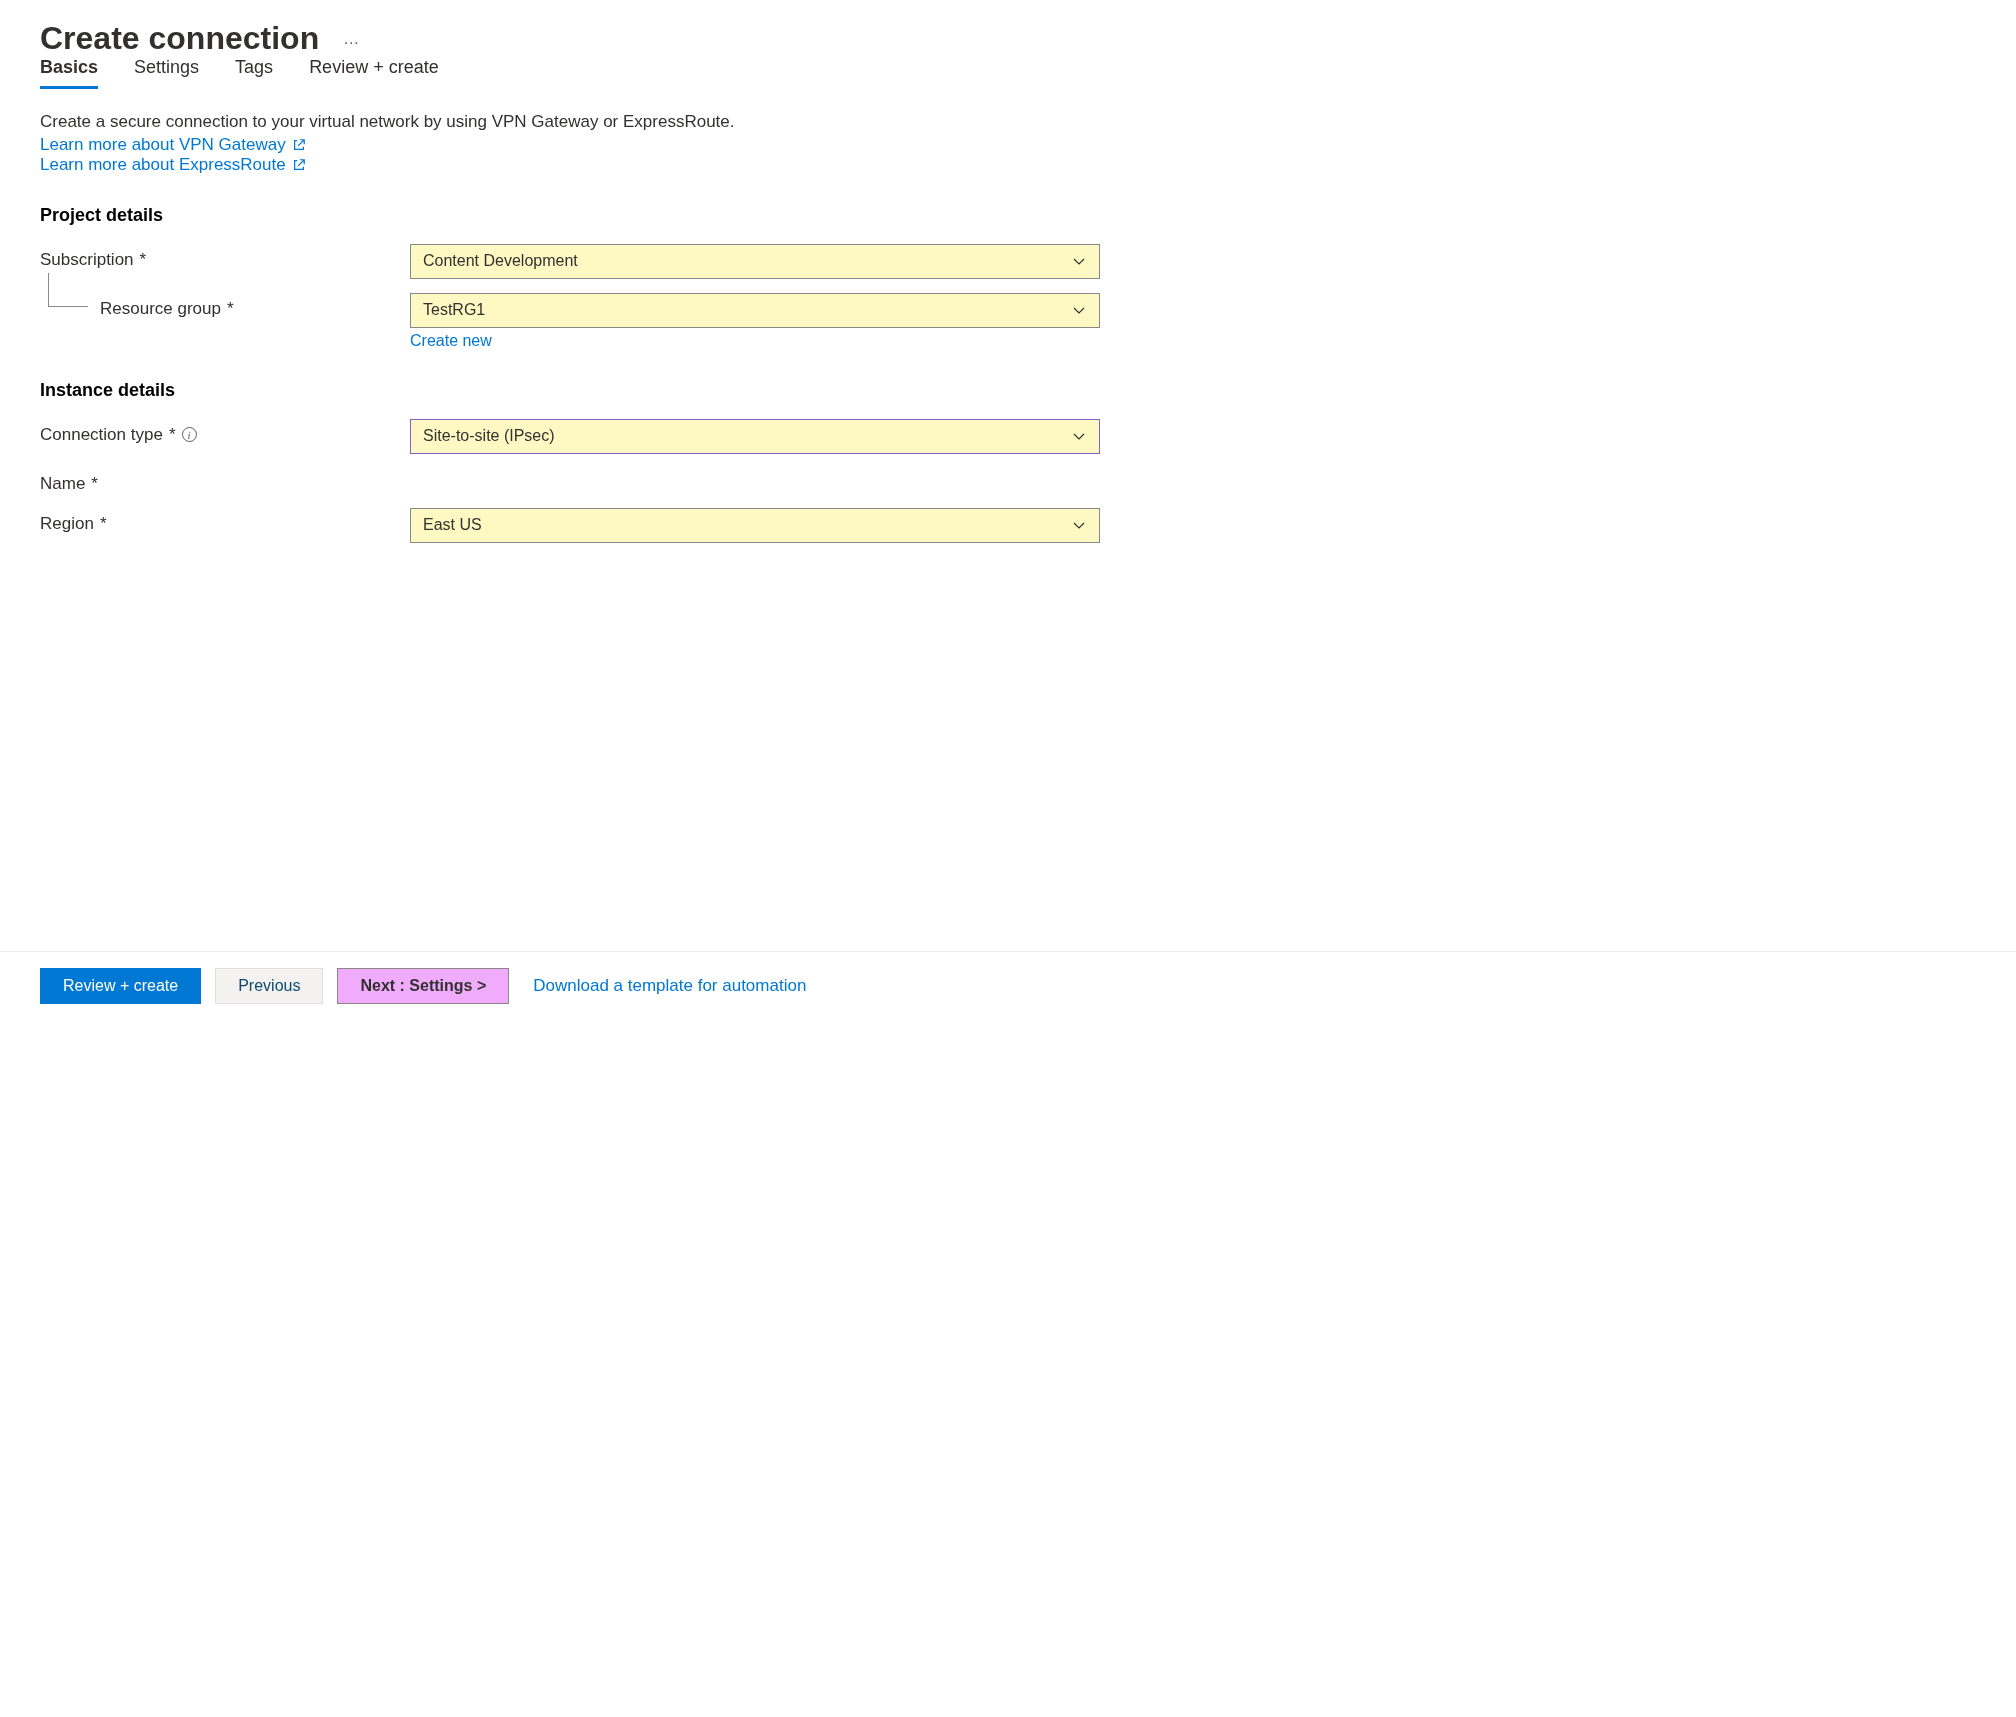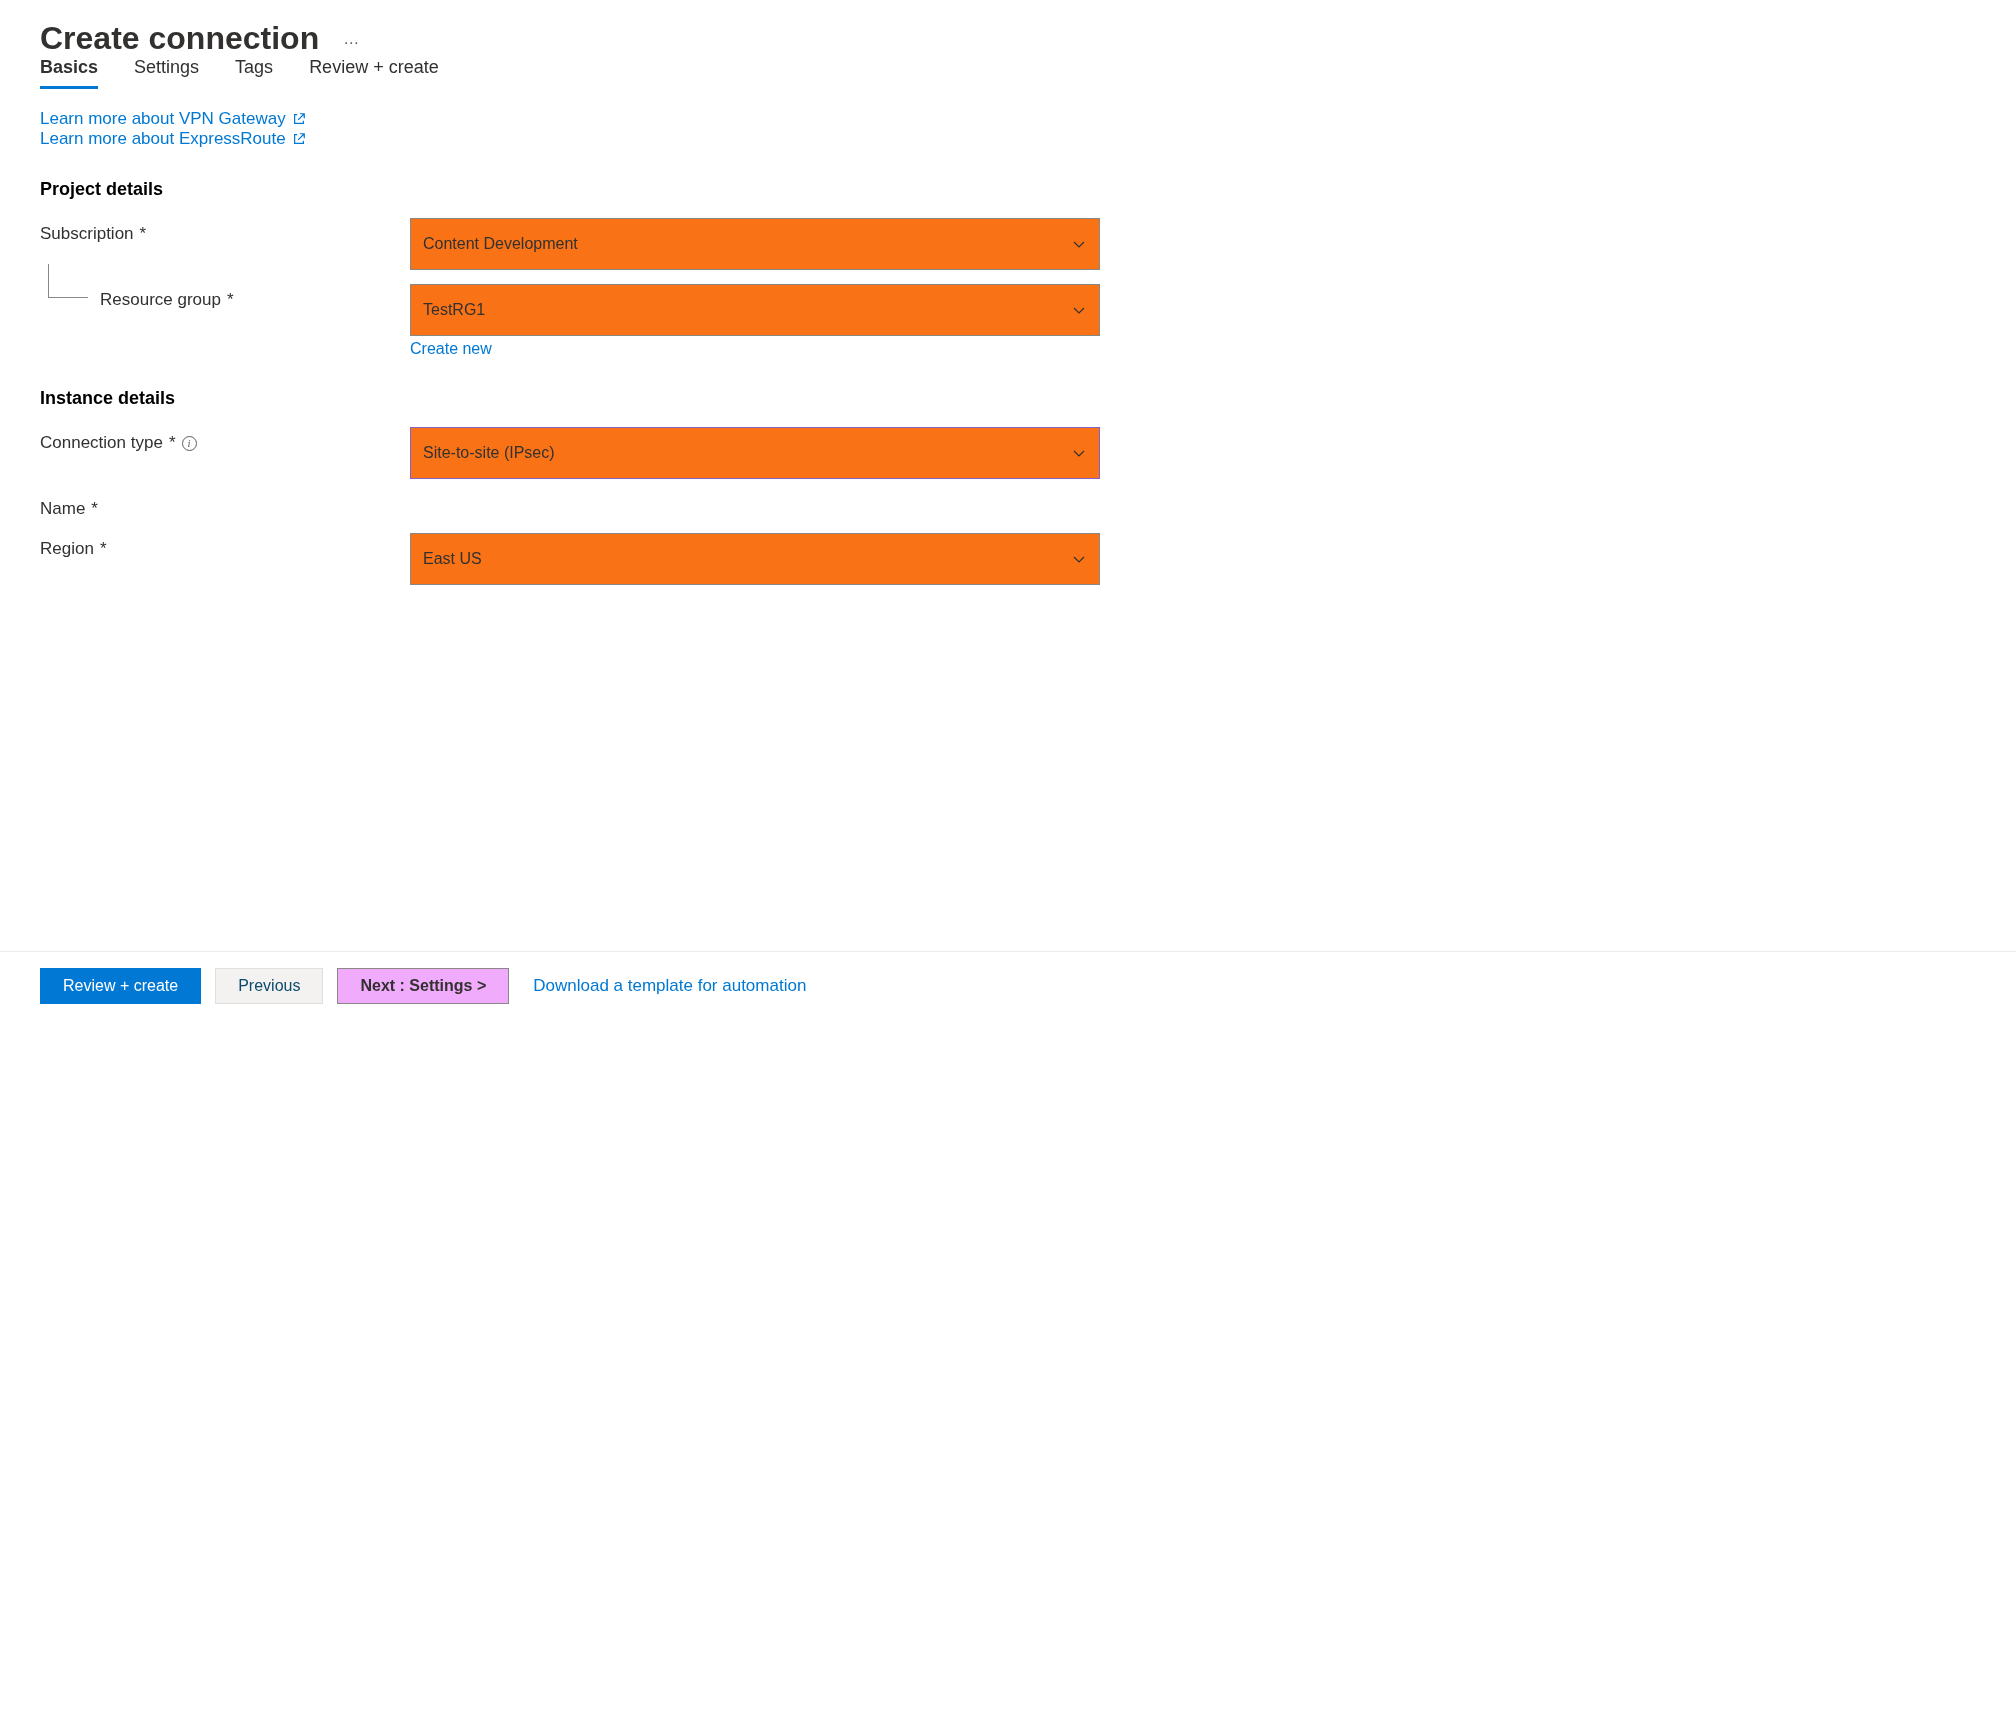--- a/index.html
+++ b/index.html
@@ -122,26 +122,26 @@
       font-family: Georgia, serif;
       color: #605e5c;
       cursor: pointer;
     }
     .field-control {
       flex: 1;
       max-width: 690px;
     }
     .select-box, .input-box {
       width: 100%;
-      height: 52px;
+      height: 35px;
       border: 1px solid #8a8886;
       padding: 0 12px;
       font-size: 16px;
       color: #323130;
-      background: #f97316;
+      background: #fef9c3;
       display: flex;
       align-items: center;
       justify-content: space-between;
       cursor: pointer;
       position: relative;
     }
     .select-box.highlighted {
       border: 1px solid #8661c5;
     }
     .input-box {
@@ -217,20 +217,21 @@
 </div>
 
 <div class="tabs">
   <div class="tab active">Basics</div>
   <div class="tab">Settings</div>
   <div class="tab">Tags</div>
   <div class="tab">Review + create</div>
 </div>
 
 <div class="intro">
+  <div class="intro-text">Create a secure connection to your virtual network by using VPN Gateway or ExpressRoute.</div>
   <a class="link">
     <span>Learn more about VPN Gateway</span>
     <svg class="ext-icon" viewBox="0 0 16 16" fill="none" stroke="#0078d4" stroke-width="1.4">
       <path d="M6 3H3v10h10v-3M9 2h5v5M14 2L7 9"></path>
     </svg>
   </a><br>
   <a class="link">
     <span>Learn more about ExpressRoute</span>
     <svg class="ext-icon" viewBox="0 0 16 16" fill="none" stroke="#0078d4" stroke-width="1.4">
       <path d="M6 3H3v10h10v-3M9 2h5v5M14 2L7 9"></path>

